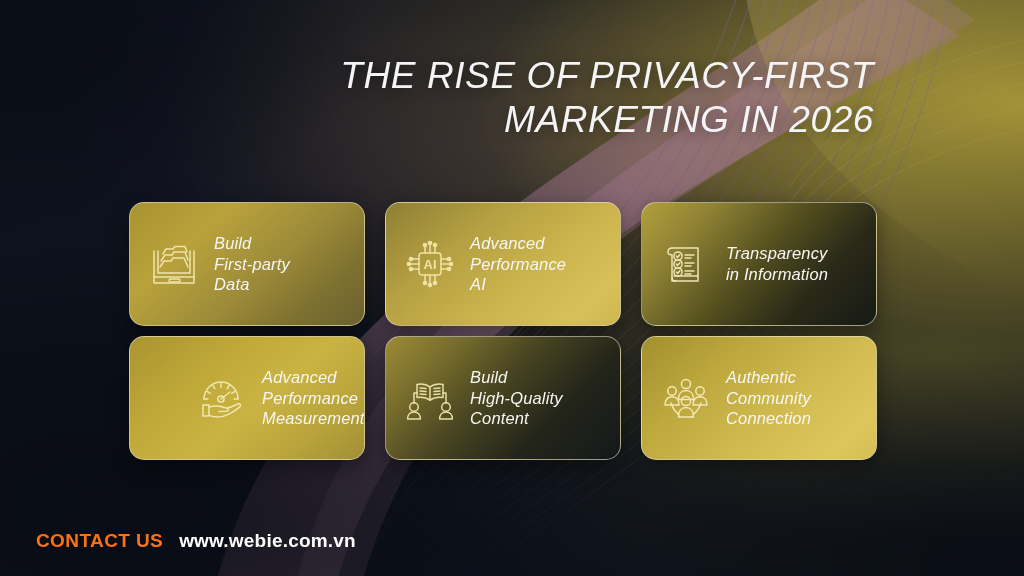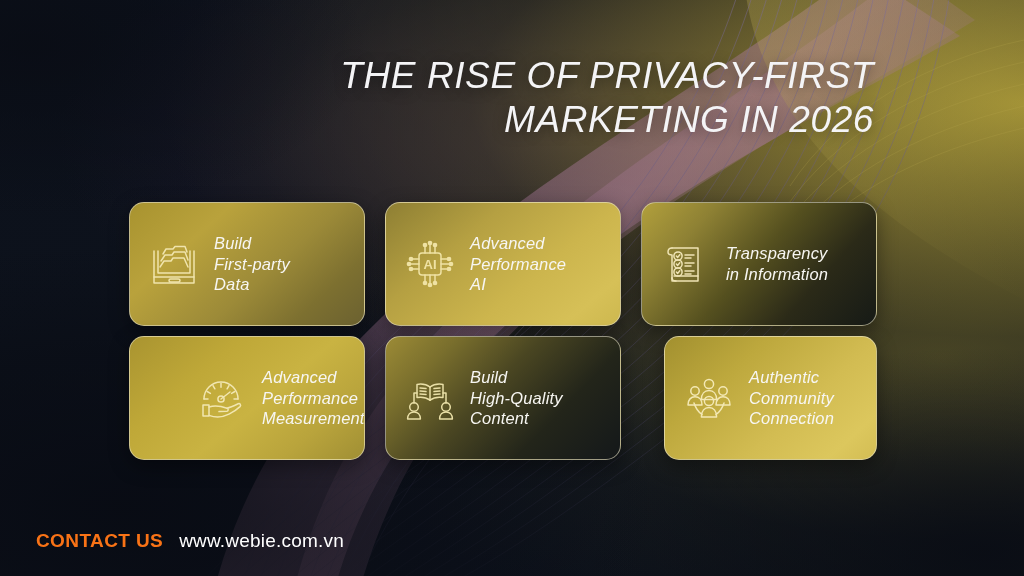--- a/index.html
+++ b/index.html
@@ -54,27 +54,27 @@
   .ctext{font-style:italic;font-size:16.5px;line-height:1.27;
     color:#f7f6f2;letter-spacing:.15px;}
   .ctext span{display:block;white-space:nowrap;}
 
   
   .c1{background:linear-gradient(138deg,#a8932f 0%,#b9a23c 28%,#9c8a38 58%,#7d7030 80%,#6b6130 100%);}
   .c2{background:linear-gradient(140deg,#8e7f33 0%,#b5a042 32%,#ccb54d 62%,#d6c057 85%,#cdb84f 100%);}
   .c3{background:linear-gradient(132deg,#b2a03c 0%,#8e8134 22%,#55501f 48%,#2b2a18 72%,#161a16 100%);}
   .c4{background:linear-gradient(140deg,#a99430 0%,#bfa838 30%,#c9b342 55%,#b9a43c 78%,#a08f34 100%);padding-left:48px;}
   .c5{background:linear-gradient(134deg,#9c8b36 0%,#7a6f2d 20%,#4a4622 44%,#23251a 70%,#14181a 100%);}
-  .c6{background:linear-gradient(138deg,#a2902f 0%,#bda83d 30%,#d2bc52 62%,#dcc75d 86%,#d3bd54 100%);margin-left:23px;}
+  .c6{background:linear-gradient(138deg,#a2902f 0%,#bda83d 30%,#d2bc52 62%,#dcc75d 86%,#d3bd54 100%);}
 
   
   .footer{position:absolute;left:36px;bottom:24px;display:flex;
     align-items:baseline;gap:16px;}
   .f-contact{font-size:19px;font-weight:700;color:#f97316;letter-spacing:.4px;}
-  .f-url{font-size:19px;font-weight:400;color:#ffffff;letter-spacing:.2px;}
+  .f-url{font-size:19px;font-weight:700;color:#ffffff;letter-spacing:.2px;}
 </style>
 </head>
 <body>
 
 <div class="stage">
 
   <div class="bg-base"></div>
 
   <svg class="bg-swoosh" width="1024" height="576" viewBox="0 0 1024 576" preserveAspectRatio="none">
     <defs>

